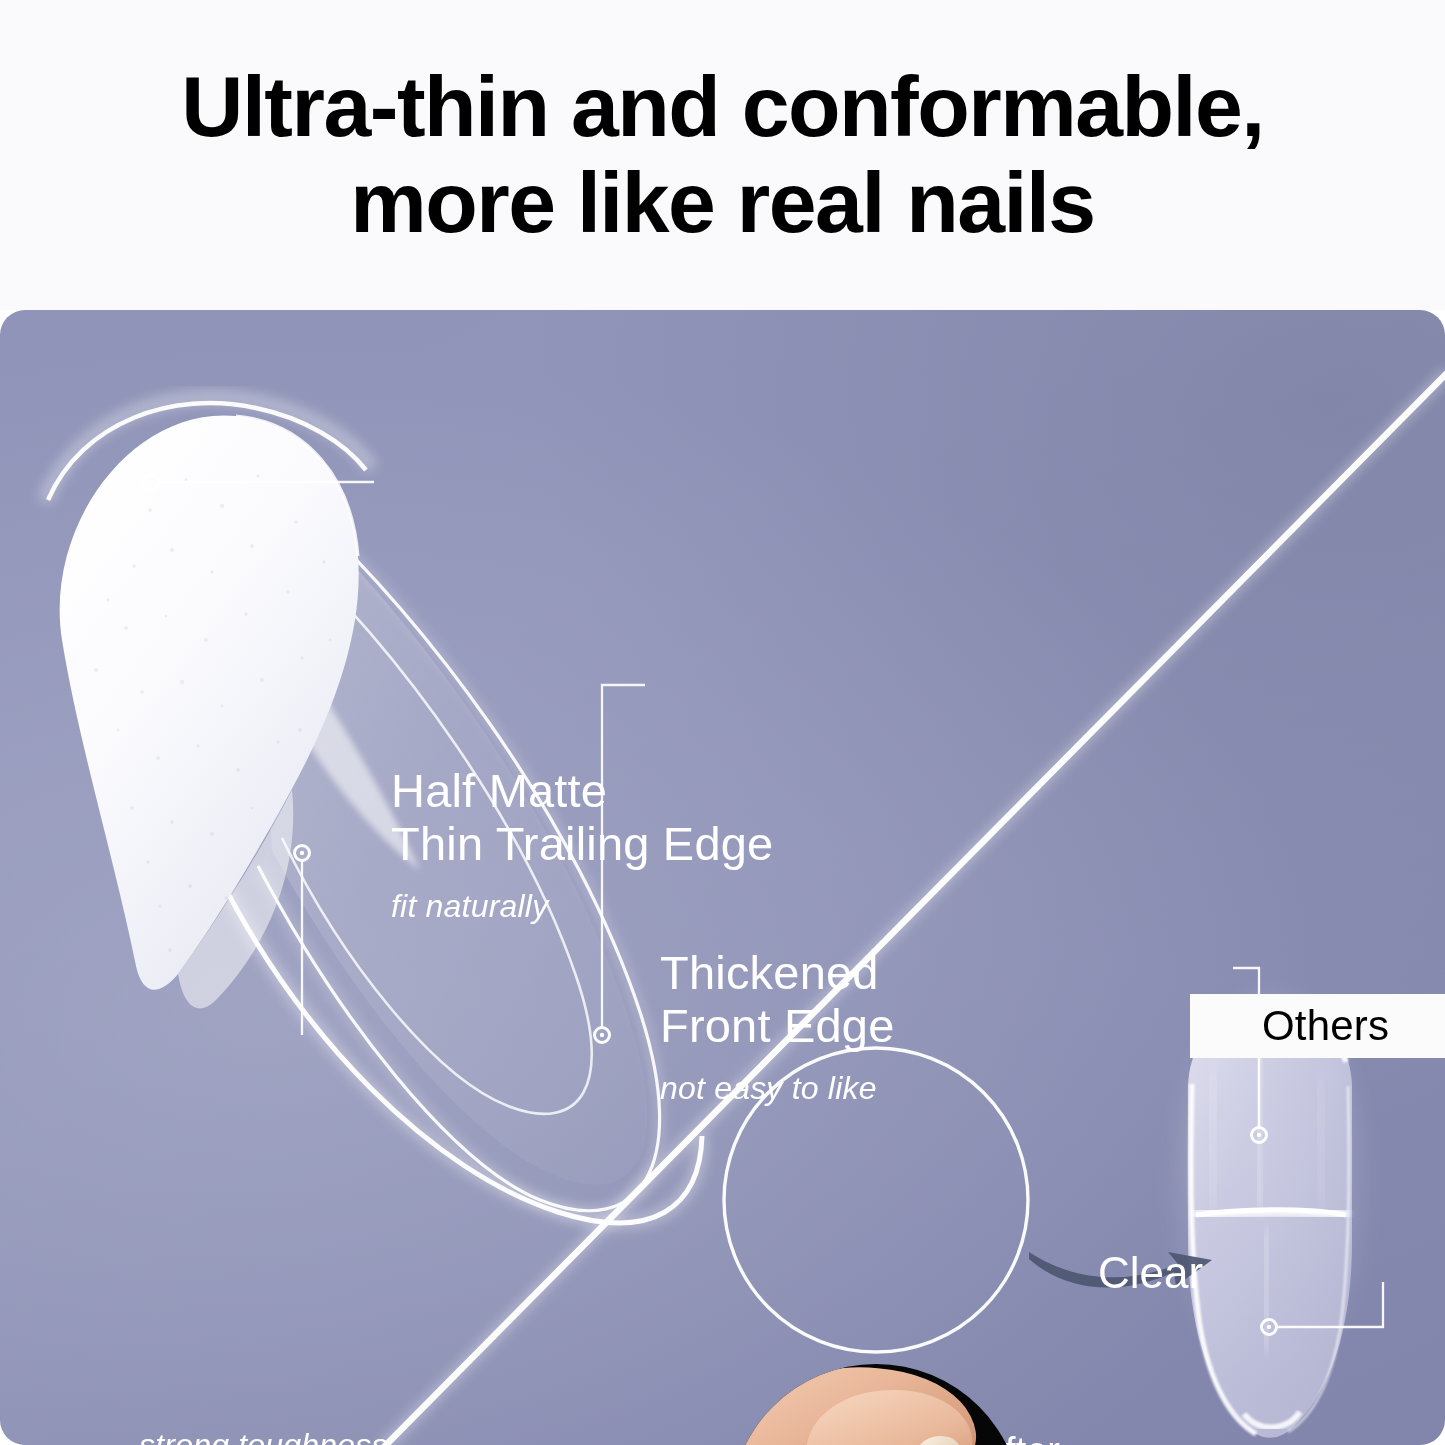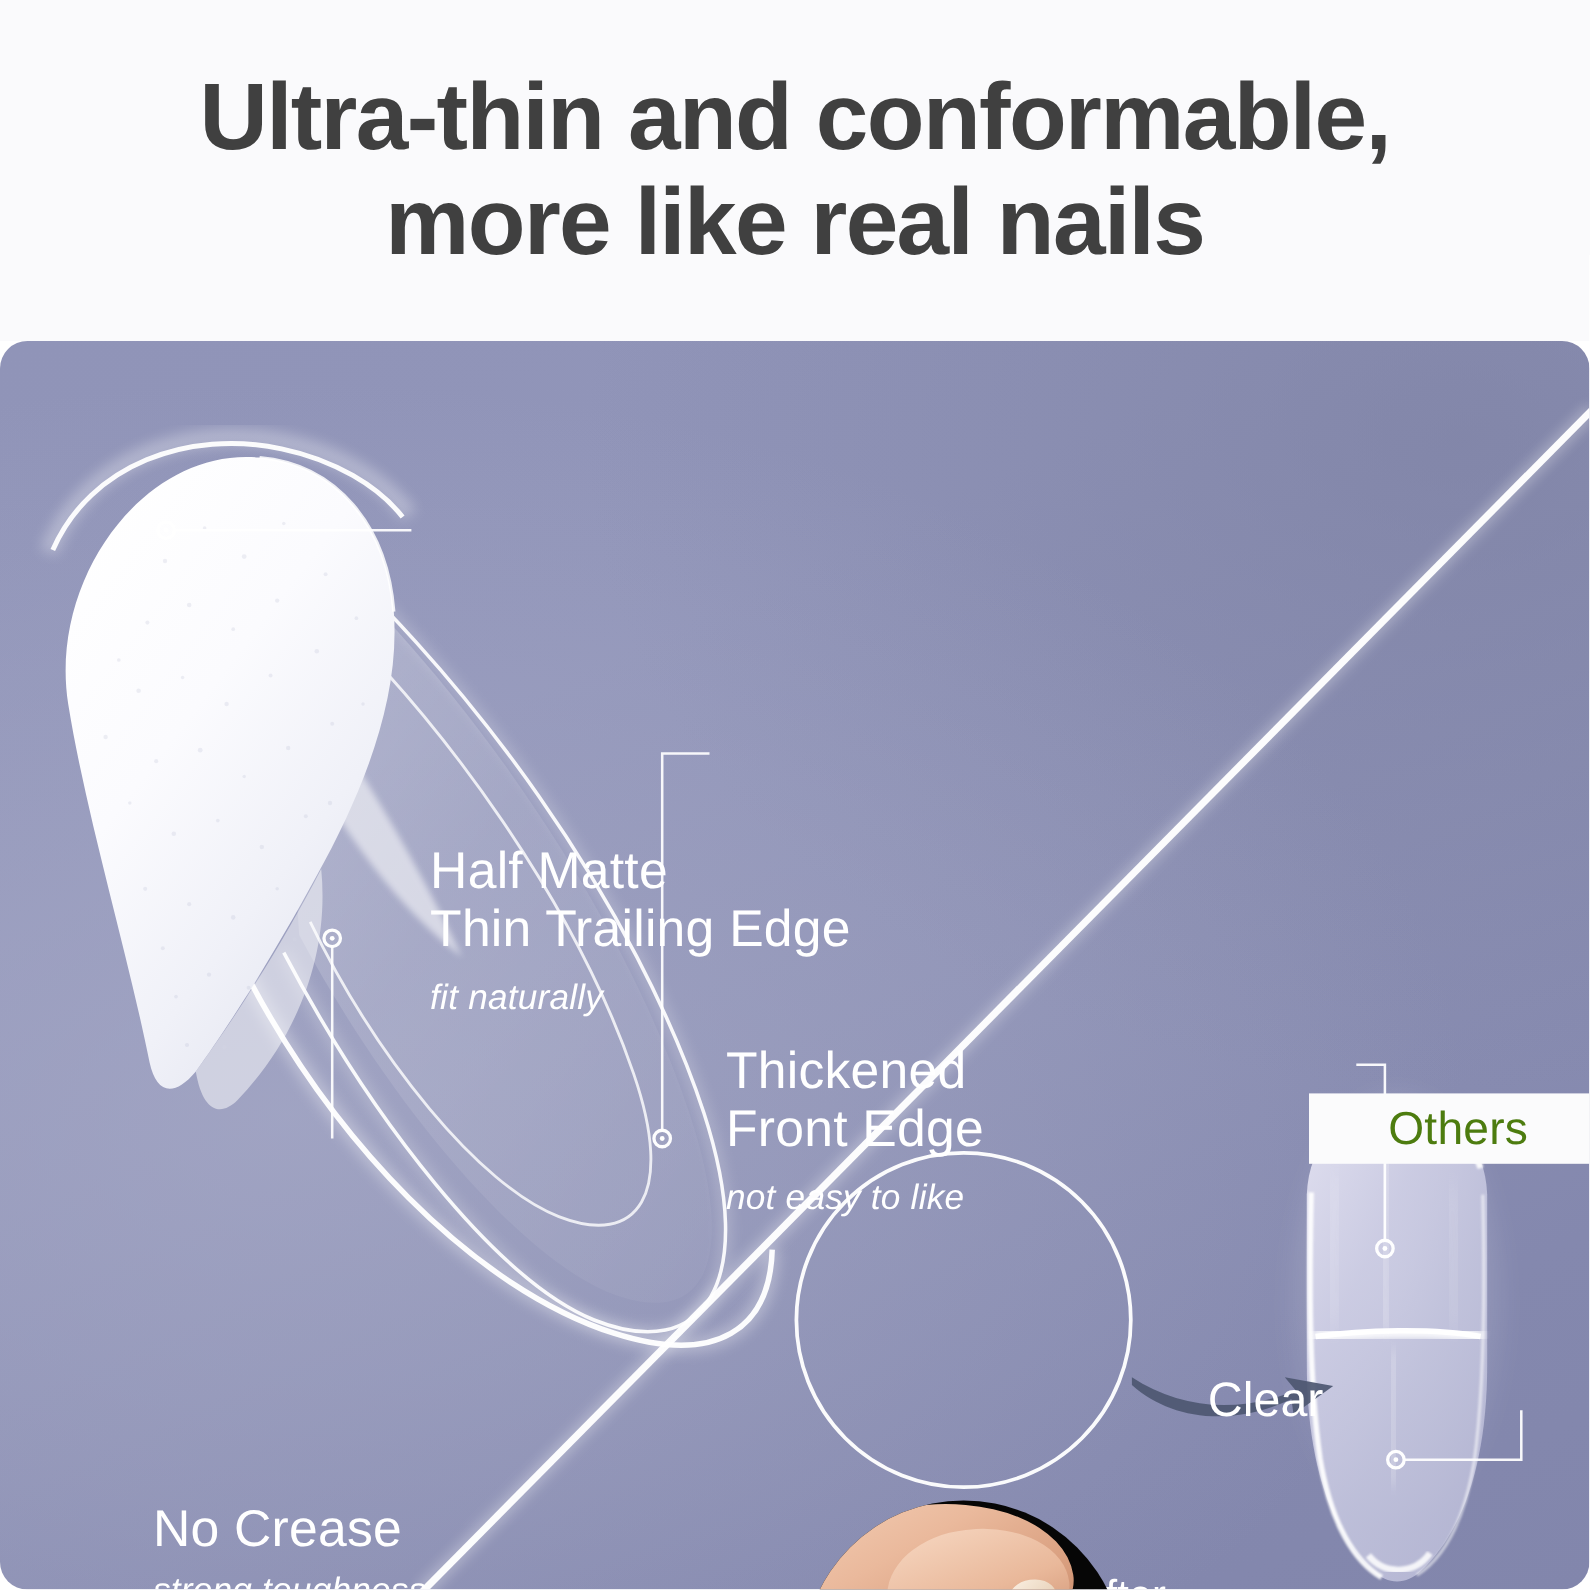--- a/index.html
+++ b/index.html
@@ -11,21 +11,21 @@
   #poster{position:absolute;inset:0;width:1445px;height:1445px;overflow:hidden;}
 
   
   .header{
     position:absolute;left:0;top:0;width:1445px;height:310px;
     background:#FAFAFC;z-index:30;
   }
   .headline{
     position:absolute;left:0;top:58px;width:1445px;
     text-align:center;
-    color:#404040;
+    color:#000000;
     font-size:86px;
     font-weight:bold;
     line-height:1.12;
     letter-spacing:-1.5px;
     white-space:pre-line;
   }
 
   
   .stage{
     position:absolute;left:0;top:310px;width:1445px;height:1135px;
@@ -53,21 +53,21 @@
   #lblClear{left:1098px;top:938px;font-size:44px;text-align:right;}
   #lblAfterBend{left:1060px;top:1119px;font-size:38px;line-height:1.17;text-align:right;transform:translateX(-100%);}
 
   
   .badge{position:absolute;background:#FBFBFC;z-index:24;display:flex;align-items:center;}
   #badgeOthers{
     left:1190px;top:684px;width:289px;height:64px;
     padding-left:72px;box-sizing:border-box;
   }
   #badgeOthers .badge-txt{
-    color:#4d7c0f;font-size:42px;font-weight:400;letter-spacing:.2px;
+    color:#000000;font-size:42px;font-weight:400;letter-spacing:.2px;
   }
   #photoDisc{
     position:absolute;left:730px;top:1054px;width:292px;height:292px;
     border-radius:50%;overflow:hidden;z-index:15;
     background:#060606;
   }
   #photoDisc .ph{position:absolute;}
   
   .finger-top{
     left:-44px;top:6px;width:290px;height:150px;
@@ -309,21 +309,20 @@
     </div>
 
     <div class="lbl lbl-main" id="lblHalfMatte">Half Matte
 Thin Trailing Edge</div>
     <div class="lbl lbl-sub" id="lblFitNat">fit naturally</div>
 
     <div class="lbl lbl-main" id="lblThick">Thickened
 Front Edge</div>
     <div class="lbl lbl-sub" id="lblNotEasy">not easy to like</div>
 
-    <div class="lbl lbl-main" id="lblNoCrease">No Crease</div>
     <div class="lbl lbl-sub" id="lblStrong">strong toughness</div>
 
     <div class="lbl" id="lblClear">Clear</div>
     <div class="lbl" id="lblAfterBend">After
 Bend</div>
 
     <div class="badge" id="badgeOthers">
       <span class="badge-txt">Others</span>
     </div>
 

